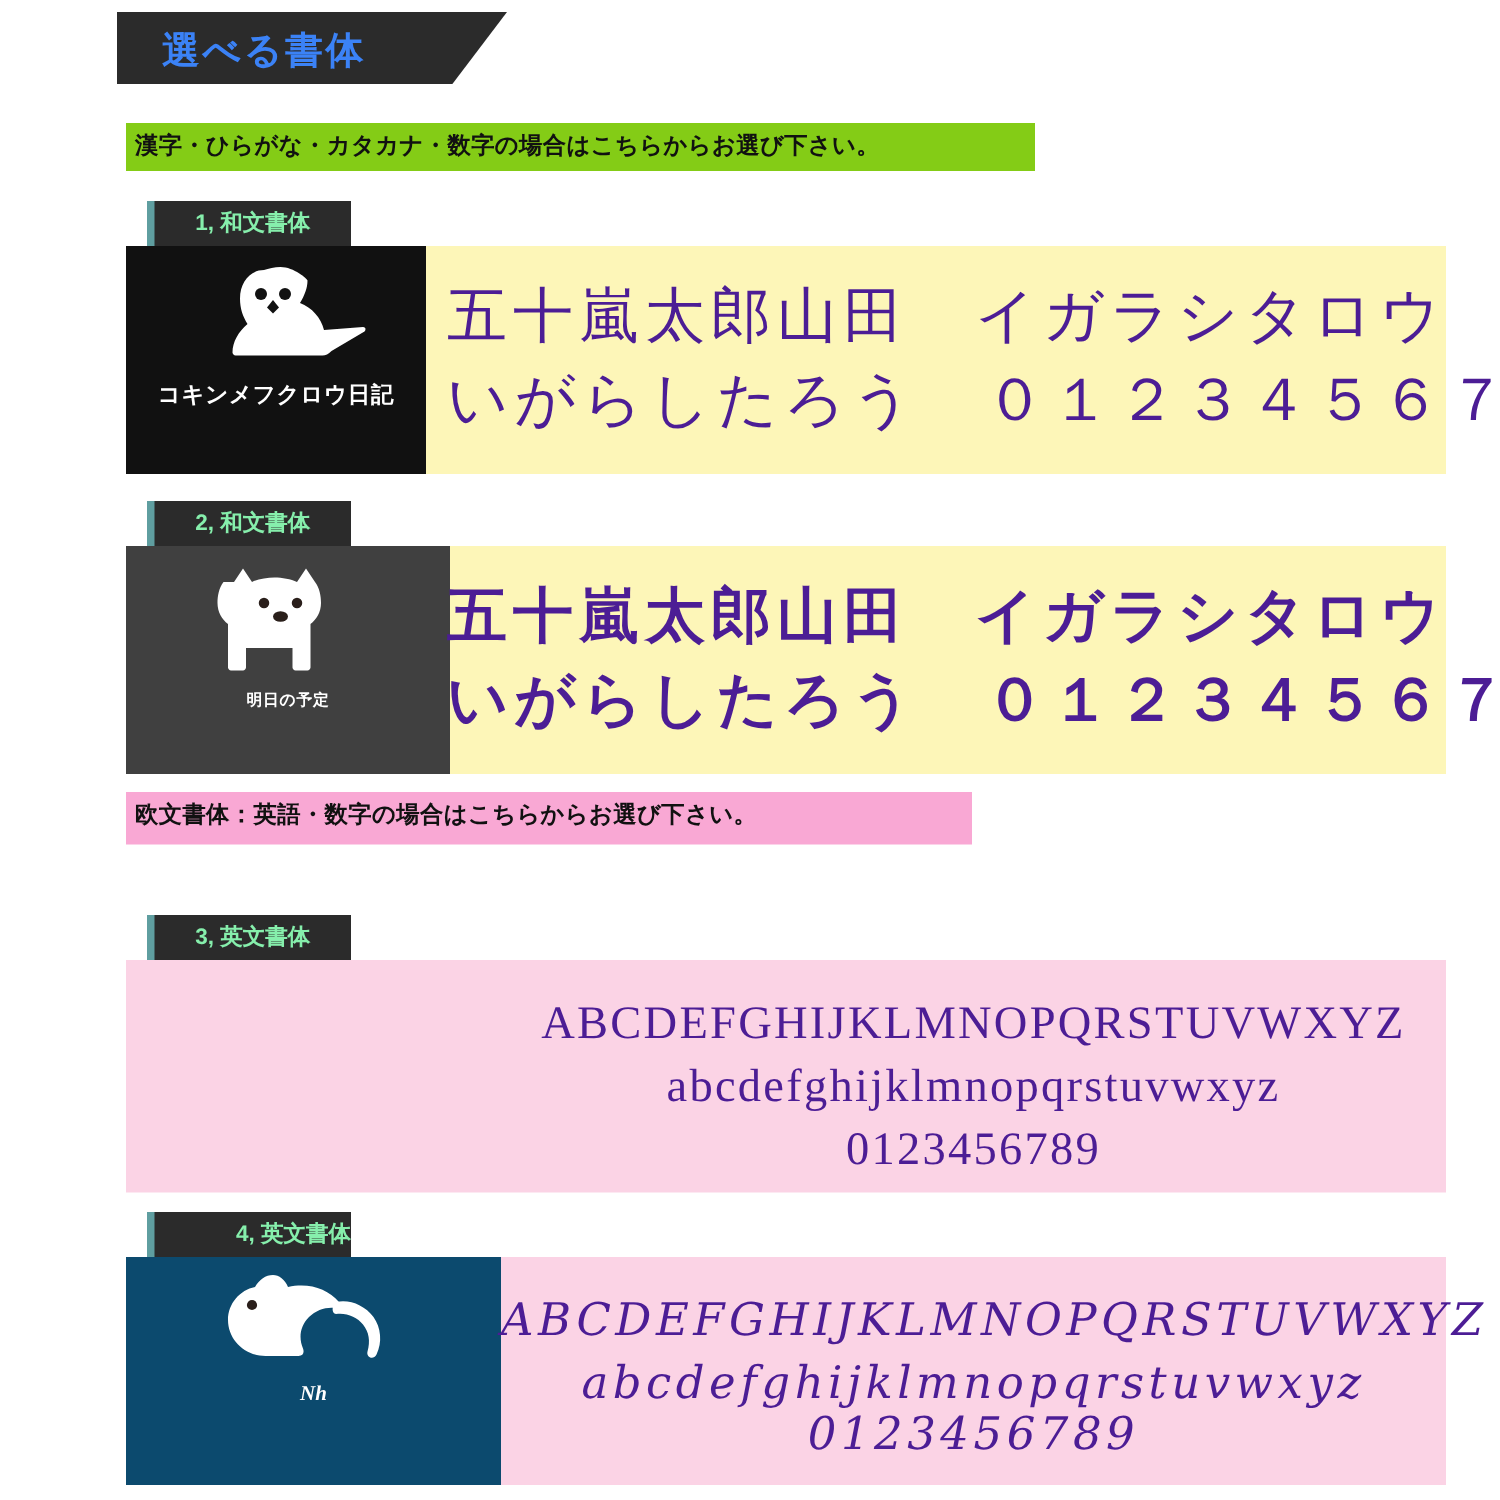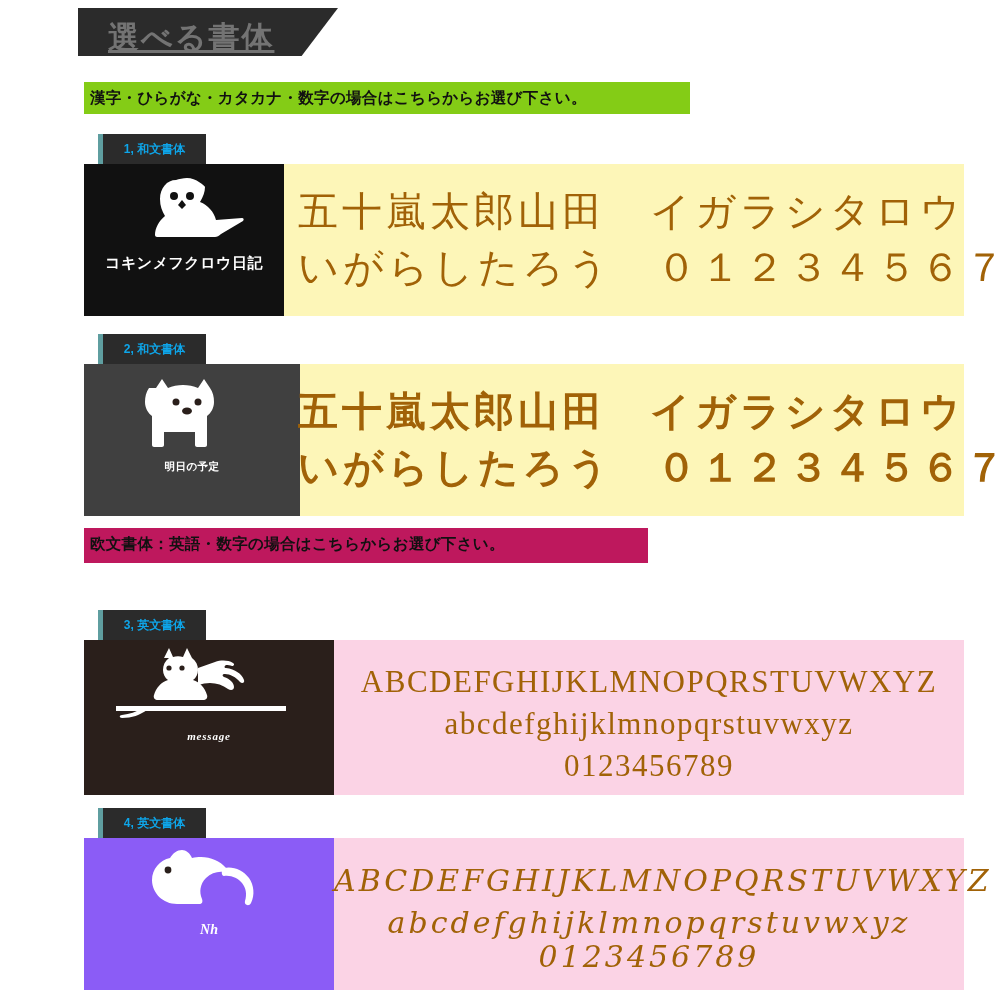--- a/index.html
+++ b/index.html
@@ -28,62 +28,61 @@
     position: absolute;
     left: 0; top: 0;
     width: 100%; height: 100%;
     background: #2b2b2b;
     clip-path: polygon(0 0, 100% 0, 86% 100%, 0 100%);
   }
   .header-banner .label {
     position: absolute;
     left: 30px;
     top: 9px;
-    font-size: 31px;
-    font-weight: bold;
-    color: #737373;
+    font-size: 25px;
+    font-weight: bold;
+    color: #3b82f6;
     letter-spacing: 2px;
-    text-decoration: underline;
   }
 
   
   .note-bar {
     position: absolute;
     left: 84px;
     font-size: 15.5px;
     font-weight: bold;
     color: #111;
     padding: 4px 6px 5px 6px;
     letter-spacing: 0.3px;
     line-height: 1.5;
   }
   .note-bar.yellow { background: #84cc16; }
-  .note-bar.pink { background: #be185d; }
+  .note-bar.pink { background: #f9a8d4; }
   .note-bar .sub {
     display: block;
     font-size: 15px;
     font-weight: bold;
   }
   .note-bar .dot {
     display: inline-block;
     width: 11px; height: 11px;
     border-radius: 50%;
     background: #ef7d1a;
     margin-right: 6px;
     vertical-align: 1px;
   }
 
   
   .tag {
     position: absolute;
-    width: 108px;
+    width: 136px;
     height: 30px;
     background: #2b2b2b;
-    color: #0ea5e9;
-    font-size: 12px;
+    color: #86efac;
+    font-size: 15px;
     font-weight: bold;
     line-height: 30px;
     text-align: center;
     border-left: 5px solid #5f9ea0;
     box-sizing: border-box;
     z-index: 4;
   }
 
   
   .panel {
@@ -107,21 +106,21 @@
     position: absolute;
     left: 0;
     width: 100%;
     text-align: center;
     color: #ffffff;
     font-weight: bold;
   }
 
   .sample-text {
     position: absolute;
-    color: #a16207;
+    color: #4c1d95;
     white-space: nowrap;
   }
 
   
   .jp1 {
     font-family: "DejaVu Serif", "Liberation Serif", serif;
     font-size: 40px;
     letter-spacing: 4px;
     line-height: 1.35;
   }
@@ -196,40 +195,28 @@
   <div class="sample-text jp2" style="left:214px; top:20px;">五十嵐太郎山田　イガラシタロウ</div>
   <div class="sample-text jp2" style="left:214px; top:76px;">いがらしたろう　０１２３４５６７８９</div>
 </div>
 
 <div class="note-bar pink" style="top:528px; width:552px; padding-bottom:8px;">
   <span>欧文書体：英語・数字の場合はこちらからお選び下さい。</span>
 </div>
 
 <div class="tag" style="left:98px; top:610px;">3, 英文書体</div>
 <div class="panel pink" style="top:640px; height:155px;">
-  <div class="plate" style="left:0; top:0; width:250px; height:155px; background:#2a1f1b;">
-
-    <svg class="silhouette" style="left:22px; top:6px;" width="190" height="76" viewBox="0 0 190 76">
-      <path fill="#ffffff" d="M58 12l5-10 4 9c3-1 7-1 10 0l4-9 5 10c4 3 6 7 6 12 0 4-2 8-5 10 7 2 12 8 14 15 1 3-1 5-4 5H52c-3 0-5-2-4-5 2-7 7-13 14-15-3-2-5-6-5-10 0-5 2-9 6-12z"></path>
-      <path fill="#ffffff" d="M92 39c12-4 22-2 30 4 3 2 6 1 6-2 0-4-4-8-10-10-2-1-2-3 1-3 5 0 11 3 15 8 2 2 5 1 4-2-2-6-9-11-18-12-2 0-2-2 0-3 2 0 4 0 6 1 2 0 3-2 1-3-5-3-12-3-18-1l-17 6z"></path>
-      <path fill="#ffffff" d="M10 60h170v5H10z"></path>
-      <path fill="#ffffff" d="M36 62c-6 4-12 6-20 7-3 0-3 3 0 3 10 0 18-3 25-8z"></path>
-      <circle cx="63" cy="22" r="2.6" fill="#2a1f1b"></circle>
-      <circle cx="76" cy="22" r="2.6" fill="#2a1f1b"></circle>
-    </svg>
-    <div class="plate-text" style="top:90px; font-size:11px; font-style:italic; font-family:'Liberation Serif', serif; letter-spacing:0.8px;">message</div>
-  </div>
   <div class="sample-text en3" style="left:250px; top:20px; width:630px;">ABCDEFGHIJKLMNOPQRSTUVWXYZ</div>
   <div class="sample-text en3 lower" style="left:250px; top:62px; width:630px;">abcdefghijklmnopqrstuvwxyz</div>
   <div class="sample-text en3 num" style="left:250px; top:104px; width:630px;">0123456789</div>
 </div>
 
-<div class="tag" style="left:98px; top:808px;">4, 英文書体</div>
+<div class="tag" style="left:98px; top:808px;text-align:right;">4, 英文書体</div>
 <div class="panel pink" style="top:838px; height:152px;">
-  <div class="plate" style="left:0; top:0; width:250px; height:152px; background:#8b5cf6;">
+  <div class="plate" style="left:0; top:0; width:250px; height:152px; background:#0c4a6e;">
 
     <svg class="silhouette" style="left:52px; top:6px;" width="150" height="78" viewBox="0 0 150 78">
       <path fill="#ffffff" d="M46 6c-5 0-9 3-12 8-10 2-18 11-18 22 0 13 11 24 25 24h22c3 0 4-2 3-5-3-7-2-15 4-21 5-5 12-7 18-6 3 0 4-2 2-4-6-7-15-11-25-11-3 0-6 0-9 1-2-5-6-8-10-8z"></path>
       <path fill="#ffffff" d="M88 24c9-2 19 2 25 10 5 7 6 17 2 25-2 4-7 2-6-2 2-7 1-13-3-18-4-5-11-8-18-7-3 0-3-6 0-8z"></path>
       <circle cx="32" cy="26" r="3.4" fill="#2a1f1b"></circle>
     </svg>
     <div class="plate-text" style="top:84px; font-size:14px; font-style:italic; font-family:'Liberation Serif', serif;">Nh</div>
   </div>
   <div class="sample-text en4 upper" style="left:250px; top:20px; width:630px;">ABCDEFGHIJKLMNOPQRSTUVWXYZ</div>
   <div class="sample-text en4 lower" style="left:250px; top:62px; width:630px;">abcdefghijklmnopqrstuvwxyz</div>

